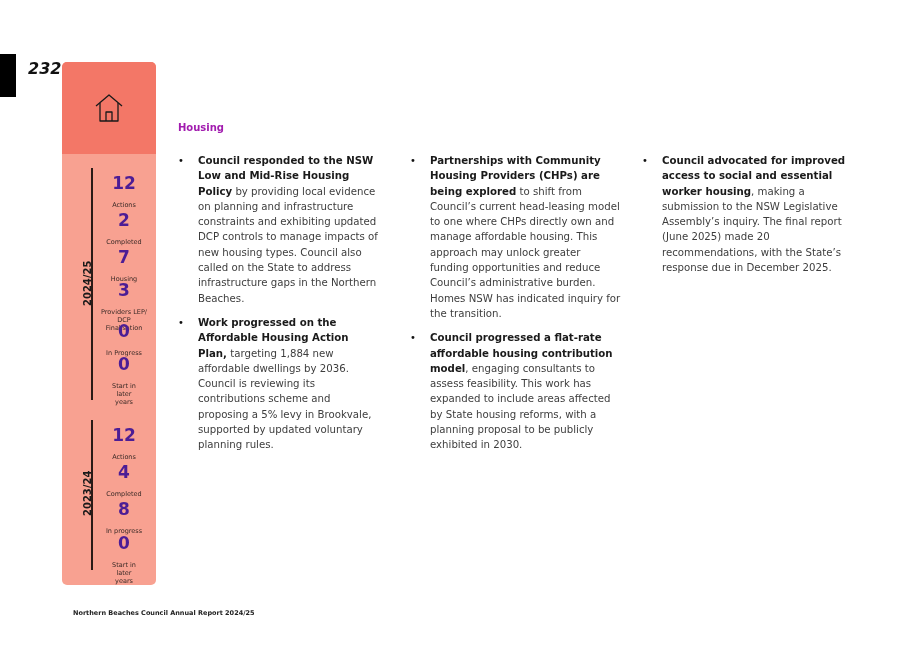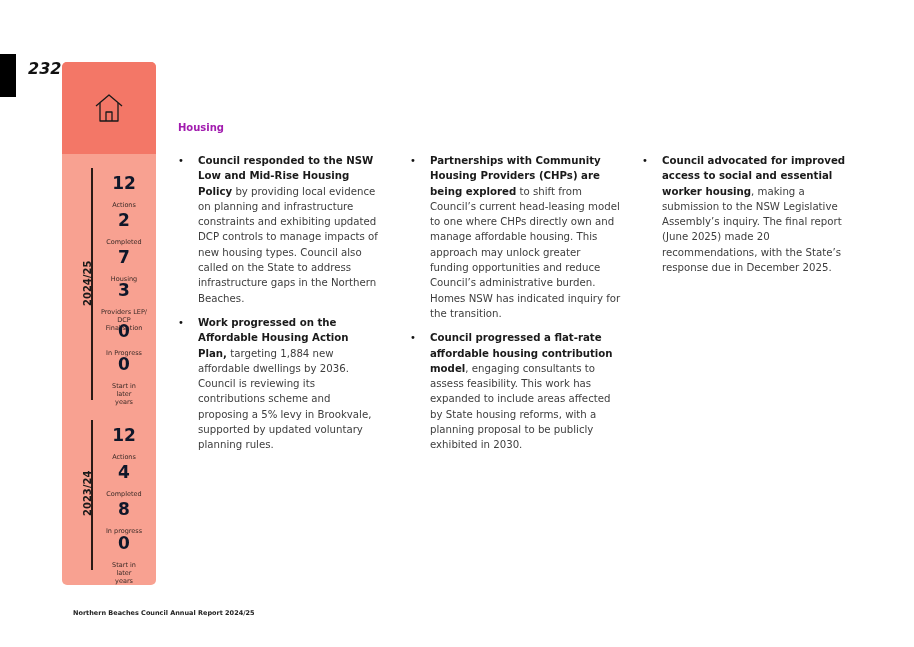--- a/index.html
+++ b/index.html
@@ -9,21 +9,21 @@
   .page-num { position:absolute; left:28px; top:59px; font-size:16px; font-weight:bold; color:#111;font-style:italic; }
   .sidebar { position:absolute; left:62px; top:62px; width:94px; height:523px; background:#F8A191;
              border-radius:5px; overflow:hidden; }
   .sidebar-top { position:absolute; left:0; top:0; width:94px; height:92px; background:#F37767; }
   .house { position:absolute; left:32px; top:30px; width:30px; height:32px; }
   .year-group { position:absolute; left:0; width:94px; }
   .year-line { position:absolute; left:29px; width:2px; background:#2a1a16; }
   .year-label { position:absolute; left:20px; font-size:10px; font-weight:bold; color:#1a1a1a;
                 transform:rotate(-90deg); transform-origin:left top; white-space:nowrap; }
   .stat { position:absolute; left:36px; width:52px; text-align:center; }
-  .stat-num { font-size:17px; font-weight:bold; color:#0f172a; line-height:18px; }
+  .stat-num { font-size:17px; font-weight:bold; color:#4c1d95; line-height:18px; }
   .stat-label { font-size:6.5px; color:#3a2a26; line-height:8px; margin-top:9px; }
   .heading { position:absolute; left:178px; top:122px; font-size:10px; font-weight:bold; color:#a21caf; }
   .col { position:absolute; font-size:10.2px; line-height:15.3px; color:#3d3d3d; }
   .bullet { position:relative; padding-left:20px; margin-bottom:9px; }
   .bullet-dot { position:absolute; left:0; top:0; color:#111; font-size:10px; }
   .bullet b { color:#1a1a1a; font-weight:bold; }
   .footer { position:absolute; left:62px; top:609px; font-size:6.5px; font-weight:bold; color:#222;margin-left:11px; }
 </style>
 </head>
 <body>

